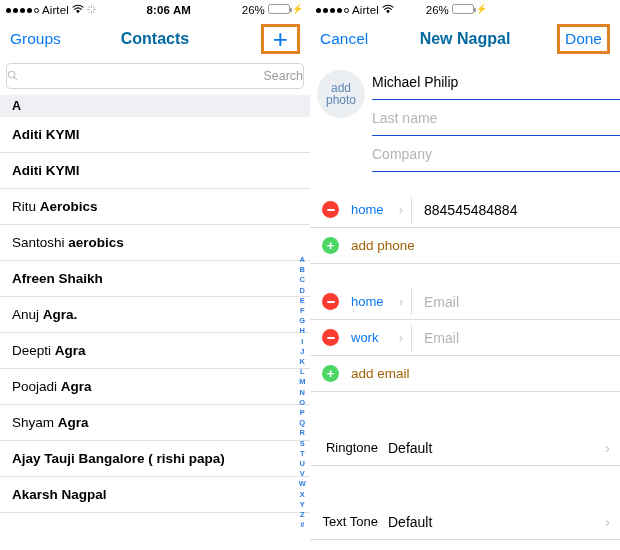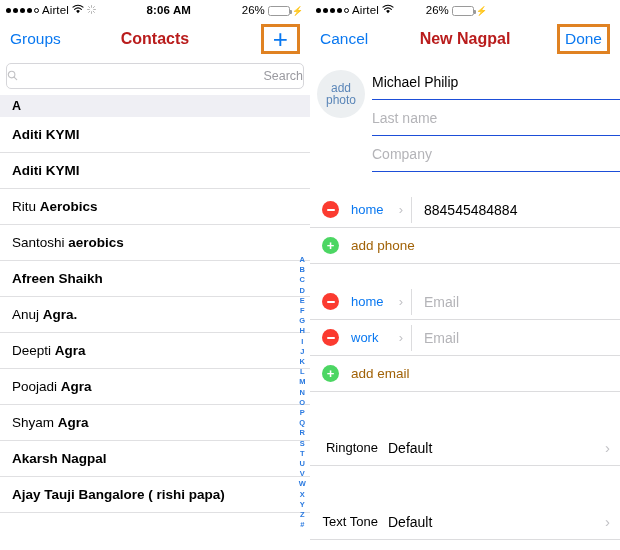--- a/index.html
+++ b/index.html
@@ -18,42 +18,42 @@
     padding: 0 6px; font-size: 11px; color: #000; background: #fff; gap: 32px;
   }
   .sb-left { display: flex; align-items: center; gap: 3px; flex: 0 0 auto; }
   .dots { display: flex; gap: 2px; align-items: center; }
   .dot { width: 5px; height: 5px; border-radius: 50%; background: #000; }
   .dot.hollow { background: #fff; border: 1px solid #000; width: 5px; height: 5px; }
   .carrier { font-size: 11.5px; letter-spacing: .1px; }
   .wifi { display: inline-block; }
   .spinner { display: inline-block; opacity: .55; }
   .sb-center { flex: 1; text-align: center; font-size: 11.5px; font-weight: bold; letter-spacing: .1px; }
-  .sb-right { display: flex; align-items: flex-end; gap: 3px; flex: 0 0 auto; }
+  .sb-right { display: flex; align-items: flex-start; gap: 3px; flex: 0 0 auto; }
   .batt-pct { font-size: 11.5px; }
   .batt {
     width: 22px; height: 10px; border: 1px solid #9a9a9a; border-radius: 2.5px;
     position: relative; padding: 1px;
   }
   .batt::after {
     content: ""; position: absolute; right: -3px; top: 3px;
     width: 2px; height: 4px; background: #9a9a9a; border-radius: 0 1px 1px 0;
   }
   .batt-fill { height: 100%; background: #f6c915; border-radius: 1px; }
   .bolt { font-size: 9px; color: #000; }
 
   
   .navbar {
     height: 38px; display: flex; align-items: center;
     padding: 0 10px; position: relative; background: #fff;
   }
   .nav-btn { font-size: 15.5px; color: #0a78f0; cursor: pointer; white-space: nowrap; }
   .nav-title {
     position: absolute; left: 0; right: 0; text-align: center;
-    font-size: 16px; font-weight: bold; color: #b91c1c; pointer-events: none;
+    font-size: 16px; font-weight: bold; color: #0369a1; pointer-events: none;
   }
   .nav-spacer { flex: 1; }
   .plus-icon { font-size: 26px; color: #0a78f0; line-height: 18px; font-weight: 300; }
   .hl {
     border: 3px solid #e08222; padding: 1px 7px; line-height: 1;
     display: flex; align-items: center; justify-content: center;
   }
   .hl.plus-box { padding: 0 9px; height: 30px; }
   .hl.done-box { height: 30px; padding: 0 5px; }
 
@@ -244,24 +244,24 @@
           </div>
           <div class="contact-row">
             <span class="cn-first">Poojadi&nbsp;</span>
             <span class="cn-last">Agra</span>
           </div>
           <div class="contact-row">
             <span class="cn-first">Shyam&nbsp;</span>
             <span class="cn-last">Agra</span>
           </div>
           <div class="contact-row">
+            <span class="cn-last">Ajay Tauji Bangalore ( rishi papa)</span>
+          </div>
+          <div class="contact-row">
             <span class="cn-last">Akarsh Nagpal</span>
-          </div>
-          <div class="contact-row">
-            <span class="cn-last">Ajay Tauji Bangalore ( rishi papa)</span>
           </div>
         </div>
 
       <div class="index-bar" id="index-bar">
           <span>A</span>
           <span>B</span>
           <span>C</span>
           <span>D</span>
           <span>E</span>
           <span>F</span>

